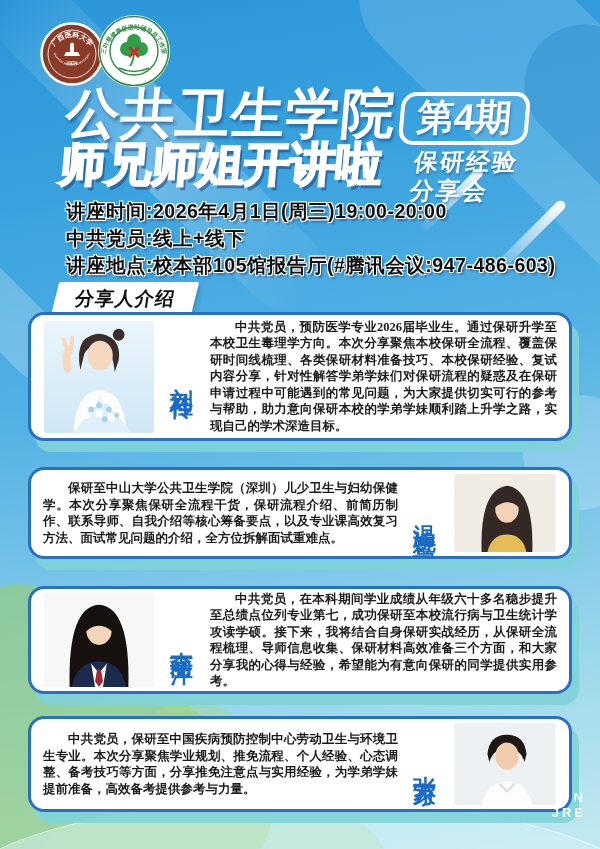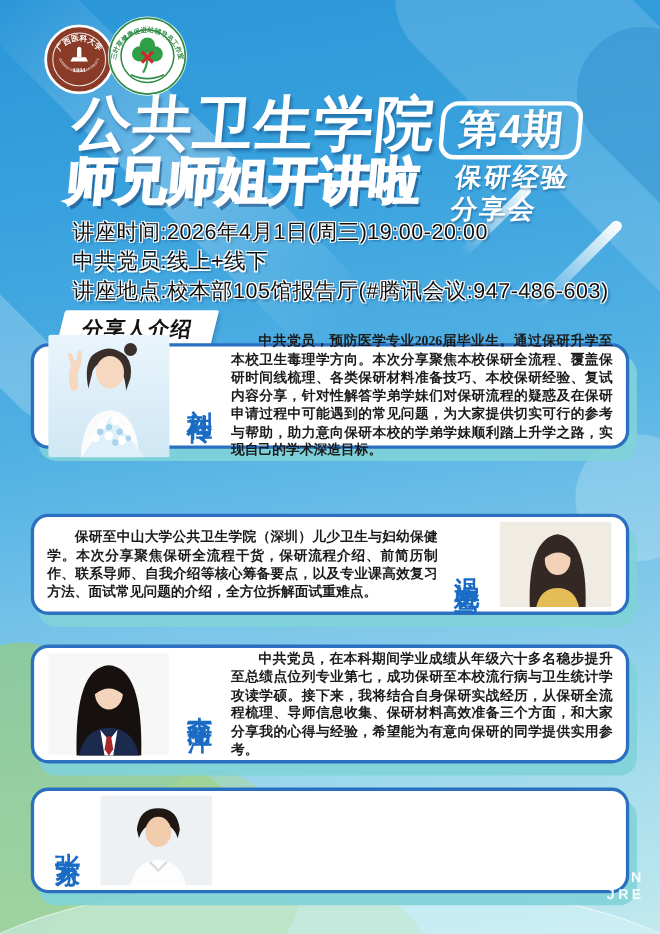--- a/index.html
+++ b/index.html
@@ -44,35 +44,35 @@
       font-size:37px;font-weight:800;color:#ffffff;line-height:1.15;
       text-shadow:1px 2px 2px rgba(10,55,105,.35);white-space:nowrap;}
   .sub-title{position:absolute;left:60px;top:140px;font-size:46px;font-weight:800;color:#f08a00;
       transform:skewX(-5deg);line-height:1.05;white-space:nowrap;
       -webkit-text-stroke:2px #ffffff;
       text-shadow:3px 4px 0 rgba(20,45,95,.45);}
   .topic{position:absolute;left:412px;top:147px;font-size:24px;font-weight:800;color:#ffffff;
       transform:skewX(-8deg);line-height:1.22;letter-spacing:2px;
       text-shadow:1px 2px 2px rgba(10,55,105,.4);white-space:nowrap;}
   
-  .info{position:absolute;left:66px;top:198px;font-size:19.5px;font-weight:400;color:#101010;
+  .info{position:absolute;left:66px;top:198px;font-size:19.5px;font-weight:700;color:#101010;
       line-height:27px;letter-spacing:.5px;white-space:nowrap;
       text-shadow:-1px -1px 0 #fff,1px -1px 0 #fff,-1px 1px 0 #fff,1px 1px 0 #fff,2.5px 2.5px 2px rgba(0,20,60,.35);}
   
   .section-banner{position:absolute;left:55px;top:282px;background:#ffffff;
       transform:skewX(-14deg);padding:4px 20px;border-radius:2px;
       box-shadow:2px 3px 4px rgba(0,40,90,.25);}
   .section-banner span{display:inline-block;transform:skewX(6deg);
       font-size:19px;font-weight:800;color:#111;letter-spacing:1px;white-space:nowrap;}
   
   .card{position:absolute;left:28px;width:544px;background:#ffffff;
       border:3px solid #2a6fc0;border-radius:16px;
       box-shadow:7px 11px 0 rgba(127,211,216,.9);
       display:flex;align-items:center;gap:8px;padding:5px 12px;box-sizing:border-box;}
-  .c1{top:312px;height:96px;}
+  .c1{top:312px;height:129px;}
   .c2{top:467px;height:92px;}
   .c3{top:586px;height:108px;}
   .c4{top:716px;height:96px;}
   .photo{flex:none;border-radius:4px;overflow:hidden;}
   .photo svg{width:100%;height:100%;display:block;}
   .ph1{width:112px;height:112px;}
   .ph2{width:104px;height:78px;}
   .ph3{width:112px;height:94px;}
   .ph4{width:104px;height:82px;}
   .vname{flex:none;writing-mode:vertical-rl;text-orientation:upright;
@@ -225,20 +225,21 @@
         <path d="M28 96 q6 -26 28 -26 q22 0 28 26 z" fill="#1c2a4d"></path>
         <path d="M48 72 l8 10 l8 -10 l-4 24 h-8 z" fill="#ffffff"></path>
         <path d="M54 78 h4 l2 12 l-4 6 l-4 -6 z" fill="#a8282e"></path>
       </svg>
     </div>
     <div class="vname">李丽萍</div>
     <div class="bio">中共党员，在本科期间学业成绩从年级六十多名稳步提升至总绩点位列专业第七，成功保研至本校流行病与卫生统计学攻读学硕。接下来，我将结合自身保研实战经历，从保研全流程梳理、导师信息收集、保研材料高效准备三个方面，和大家分享我的心得与经验，希望能为有意向保研的同学提供实用参考。</div>
   </div>
 
   <div class="card c4">
+    <div class="bio">中共党员，保研至中国疾病预防控制中心劳动卫生与环境卫生专业。本次分享聚焦学业规划、推免流程、个人经验、心态调整、备考技巧等方面，分享推免注意点与实用经验，为学弟学妹提前准备，高效备考提供参考与力量。</div>
     <div class="vname">张家万</div>
     <div class="photo ph4">
       <svg viewBox="0 0 104 84">
         <rect width="104" height="84" fill="#eef1f3"></rect>
         <path d="M34 32 q2 -20 20 -20 q18 0 20 20 l-2 8 q-4 -14 -18 -14 q-14 0 -18 14 z" fill="#1e1713"></path>
         <ellipse cx="54" cy="34" rx="12" ry="14" fill="#f1cdae"></ellipse>
         <path d="M28 84 q6 -24 26 -24 q20 0 26 24 z" fill="#fdfdfd"></path>
         <path d="M46 62 l8 8 l8 -8" stroke="#d8dde0" stroke-width="2" fill="none"></path>
       </svg>
     </div>

